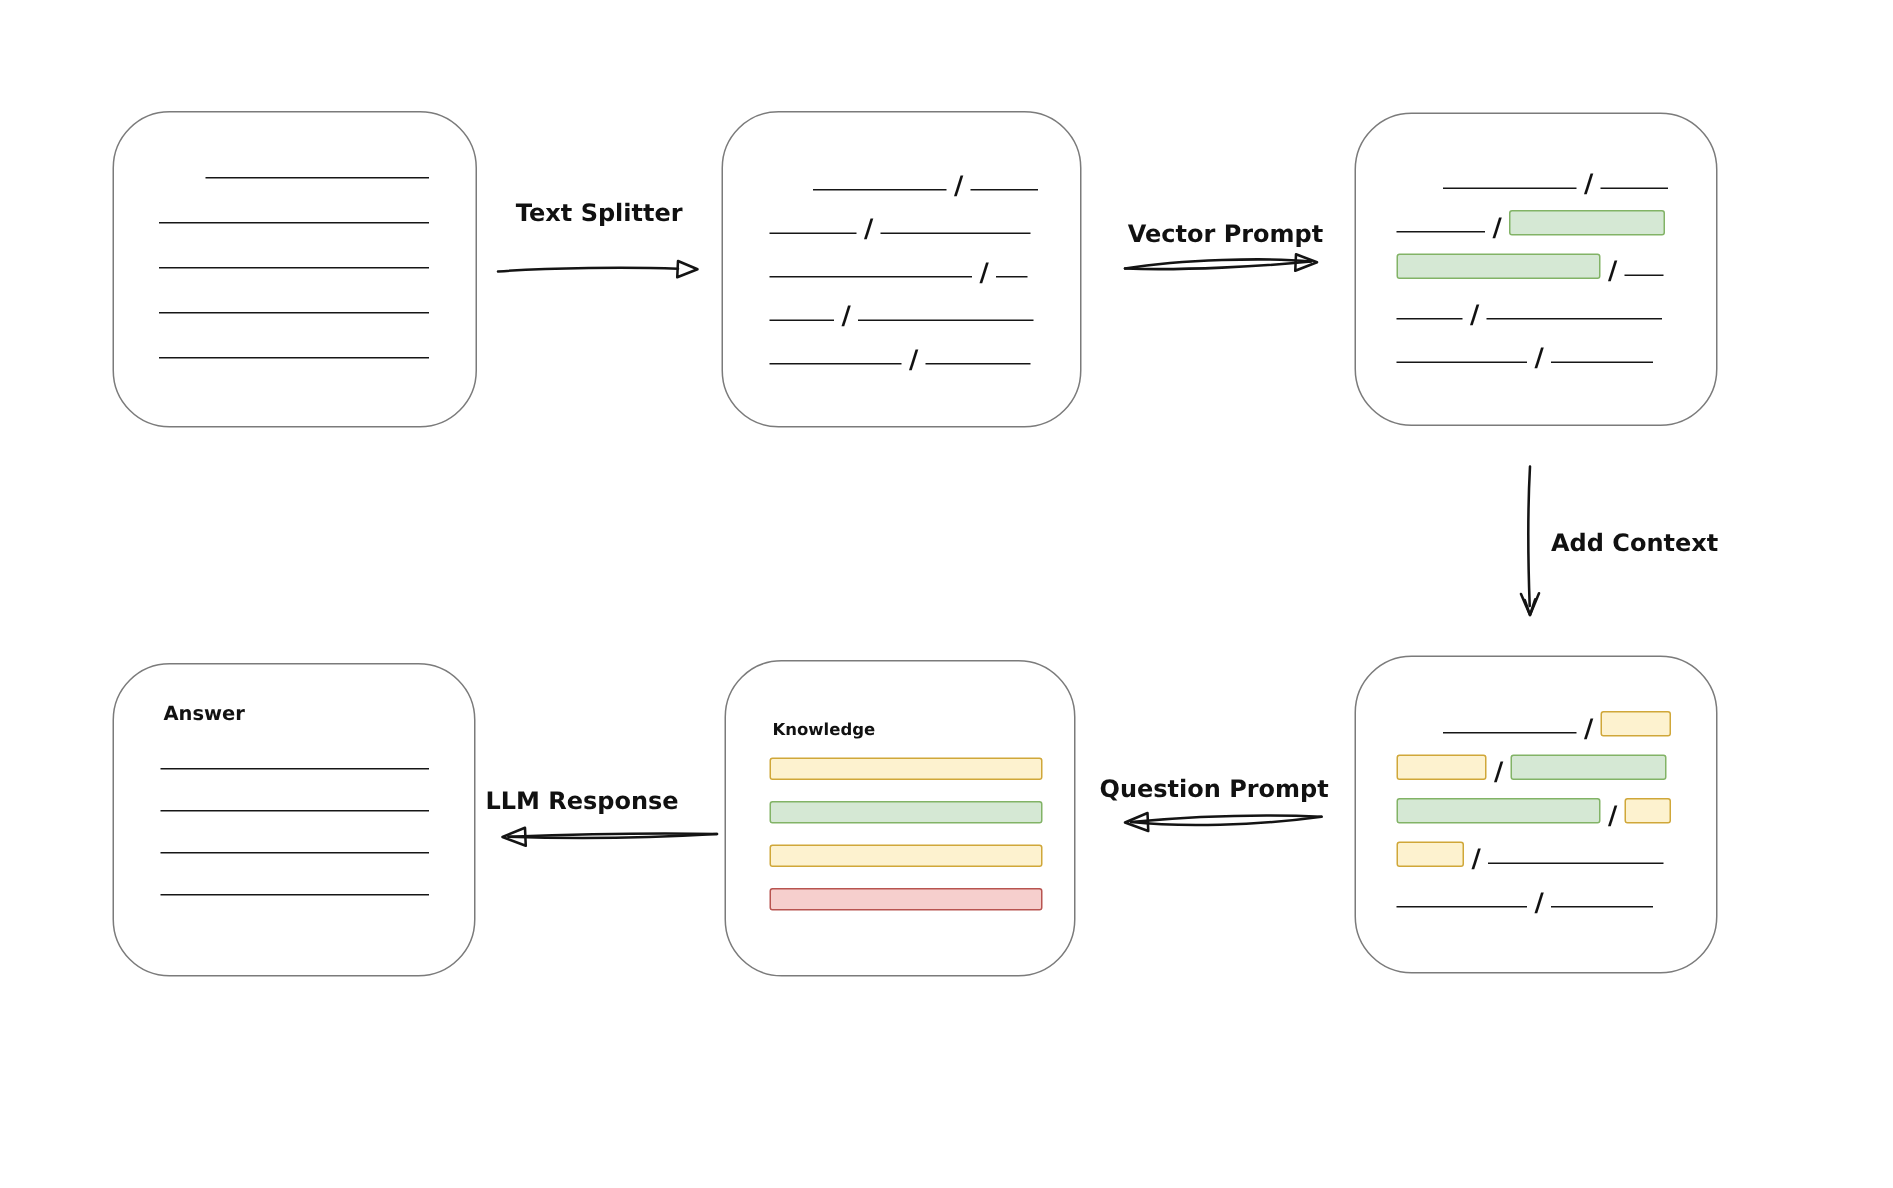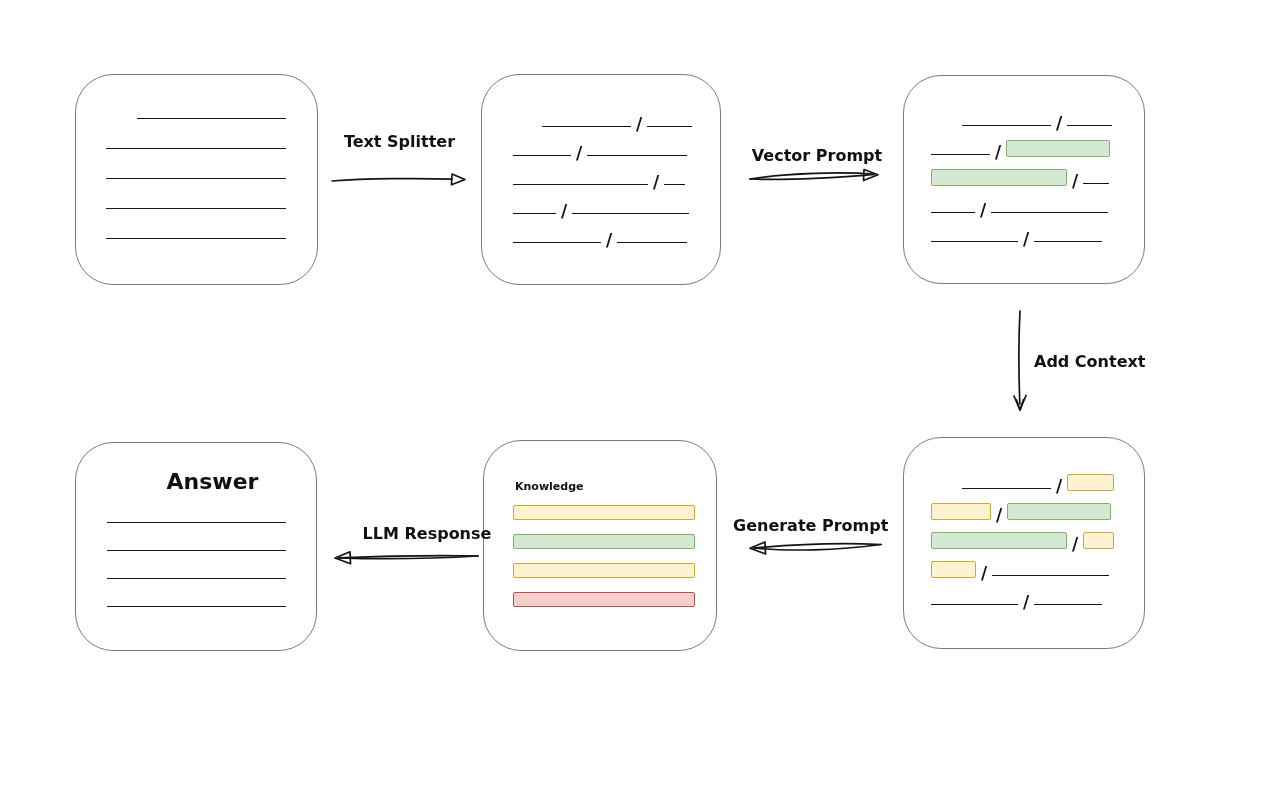--- a/index.html
+++ b/index.html
@@ -24,21 +24,21 @@
   #box-split    { padding:37px 0 0 31px; }
   #box-vector   { padding:35px 0 0 27px; }
   #box-context  { padding:36px 0 0 27px; }
   #box-prompt   { padding:24px 0 0 29px; }
   #box-answer   { padding:26px 0 0 31px; }
   
   .p-label { font-size:11px; font-weight:600; margin:15px 0 12px 2px; }
   .p-label.gap-top { margin-top:14px; }
   .p-bar { box-sizing:border-box; width:182px; height:15px; border:1.7px solid; border-radius:2px; margin-bottom:14px; }
   
-  .answer-title { font-size:22px; font-weight:600; margin:0 0 28px 2px;text-align:center; }
+  .answer-title { font-size:13px; font-weight:600; margin:0 0 28px 2px; }
   .a-line { width:179px; height:0; border-bottom:1.8px solid #161616; margin-bottom:27px; }
   
   .arrow-label { position:absolute; font-size:16px; font-weight:600; white-space:nowrap; }
   .centered { text-align:center; }
   svg.arrow { position:absolute; overflow:visible; }
   svg.arrow path { stroke:#141414; stroke-width:1.7; fill:none; stroke-linecap:round; stroke-linejoin:round; }
   
   .caption { position:absolute; left:780px; top:685px; width:396px; text-align:center;
              font-size:17.5px; font-weight:600; white-space:nowrap; }
 </style>
@@ -180,28 +180,28 @@
     <path d="M116,4.5 L130,9.8 L115.5,15.5 Z"></path>
   </svg>
 
   <div class="arrow-label" style="left:1034px; top:352px;">Add Context</div>
   <svg class="arrow" style="left:1009px; top:309px;" width="22" height="108" viewBox="0 0 22 108">
     <path d="M11,2 C9.2,35 9.8,68 10.8,95"></path>
     <path d="M5,87 L11,101 L17,86.5"></path>
     <path d="M7.5,91 L11,101 L14.5,90.5"></path>
   </svg>
 
-  <div class="arrow-label centered" style="left:733px; top:516px; width:152px;">Generate Prompt</div>
+  <div class="arrow-label centered" style="left:733px; top:516px; width:152px;">Question Prompt</div>
   <svg class="arrow" style="left:737px; top:538px;" width="146" height="20" viewBox="0 0 146 20">
     <path d="M144,6.5 C100,12.5 50,13.5 17,10"></path>
     <path d="M144,6.5 C100,4.5 50,7 17,10"></path>
     <path d="M28,4 L13,10.3 L28.5,16 Z"></path>
   </svg>
 
-  <div class="arrow-label centered" style="left:318px; top:524px; width:140px;padding-left:39px;">LLM Response</div>
+  <div class="arrow-label centered" style="left:318px; top:524px; width:140px;">LLM Response</div>
   <svg class="arrow" style="left:320px; top:548px;" width="160" height="20" viewBox="0 0 160 20">
     <path d="M158,8 C110,10.8 60,11.3 19,9.8"></path>
     <path d="M158,8 C110,6.8 60,8.3 19,9.8"></path>
     <path d="M30,3.8 L15,10 L30.5,15.8 Z"></path>
   </svg>
 
 
 </div>
 
 </body></html>

